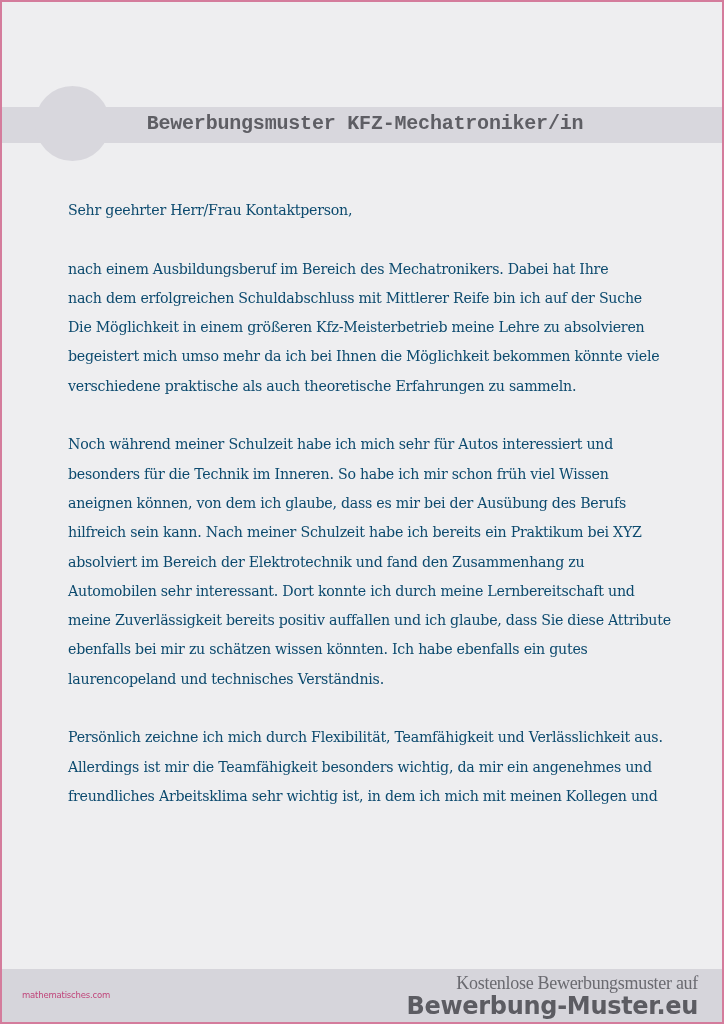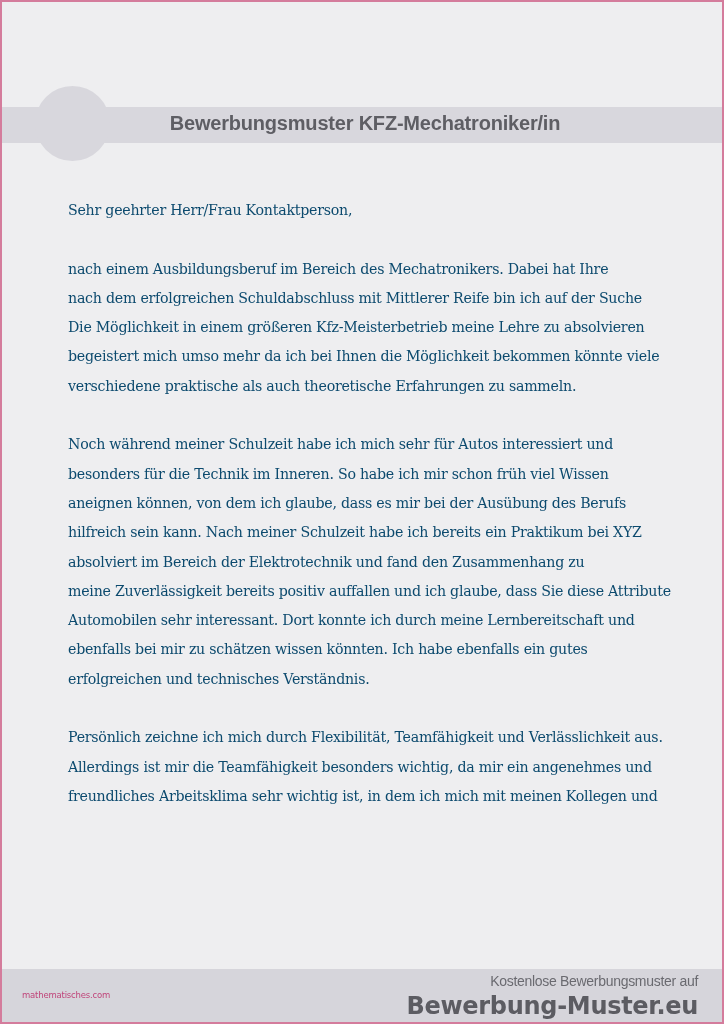--- a/index.html
+++ b/index.html
@@ -22,21 +22,21 @@
     position: absolute; left: 0; top: 107px; width: 724px; height: 36px;
     background: #d8d7dd;
   }
   .header-circle {
     position: absolute; left: 35px; top: 86px; width: 75px; height: 75px;
     border-radius: 50%; background: #d8d7dd;
   }
   .doc-title {
     position: absolute; left: 0; top: 112px; width: 724px;
     text-align: center; padding-left: 6px; box-sizing: border-box;
-    font-family: Liberation Sans, sans-serif;
+    font-family: Liberation Mono, monospace;
     font-weight: bold; font-size: 20px; color: #5e5e64;
     letter-spacing: -0.2px;
   }
   .letter {
     position: absolute; left: 68px; top: 196px; width: 600px;
     color: #0c4a6e; font-size: 14.2px; line-height: 29.3px;
     letter-spacing: -0.25px;
   }
   .letter p { margin: 0; white-space: nowrap; }
   .letter .gap { height: 29.3px; }
@@ -45,22 +45,22 @@
     position: absolute; left: 0; top: 969px; width: 724px; height: 55px;
     background: #d6d5db;
   }
   .watermark {
     position: absolute; left: 22px; top: 990px;
     font-family: "DejaVu Sans", "Liberation Sans", sans-serif;
     font-size: 8.5px; color: #c0457a; letter-spacing: -0.2px;
   }
   .footer-tagline {
     position: absolute; right: 26px; top: 973px;
-    font-family: Liberation Sans, sans-serif;
-    font-size: 14px; color: #6a6a70; letter-spacing: -0.3px;
+    font-family: Liberation Serif, serif;
+    font-size: 18px; color: #6a6a70; letter-spacing: -0.3px;
   }
   .footer-brand {
     position: absolute; right: 26px; top: 992px;
     font-family: "DejaVu Sans", "Liberation Sans", sans-serif;
     font-weight: bold; font-size: 24px; color: #5c5c62; letter-spacing: -0.3px;
   }
 </style>
 </head>
 <body>
 
@@ -81,24 +81,24 @@
     <p>verschiedene praktische als auch theoretische Erfahrungen zu sammeln.</p>
   </div>
   <div class="gap"></div>
 
   <div>
     <p>Noch während meiner Schulzeit habe ich mich sehr für Autos interessiert und</p>
     <p>besonders für die Technik im Inneren. So habe ich mir schon früh viel Wissen</p>
     <p>aneignen können, von dem ich glaube, dass es mir bei der Ausübung des Berufs</p>
     <p>hilfreich sein kann. Nach meiner Schulzeit habe ich bereits ein Praktikum bei XYZ</p>
     <p>absolviert im Bereich der Elektrotechnik und fand den Zusammenhang zu</p>
+    <p>Automobilen sehr interessant. Dort konnte ich durch meine Lernbereitschaft und</p>
     <p>meine Zuverlässigkeit bereits positiv auffallen und ich glaube, dass Sie diese Attribute</p>
-    <p>Automobilen sehr interessant. Dort konnte ich durch meine Lernbereitschaft und</p>
     <p>ebenfalls bei mir zu schätzen wissen könnten. Ich habe ebenfalls ein gutes</p>
-    <p>erfolgreichen und technisches Verständnis.</p>
+    <p>laurencopeland und technisches Verständnis.</p>
   </div>
   <div class="gap"></div>
 
   <div>
     <p>Persönlich zeichne ich mich durch Flexibilität, Teamfähigkeit und Verlässlichkeit aus.</p>
     <p>Allerdings ist mir die Teamfähigkeit besonders wichtig, da mir ein angenehmes und</p>
     <p>freundliches Arbeitsklima sehr wichtig ist, in dem ich mich mit meinen Kollegen und</p>
   </div>
 </div>
 

